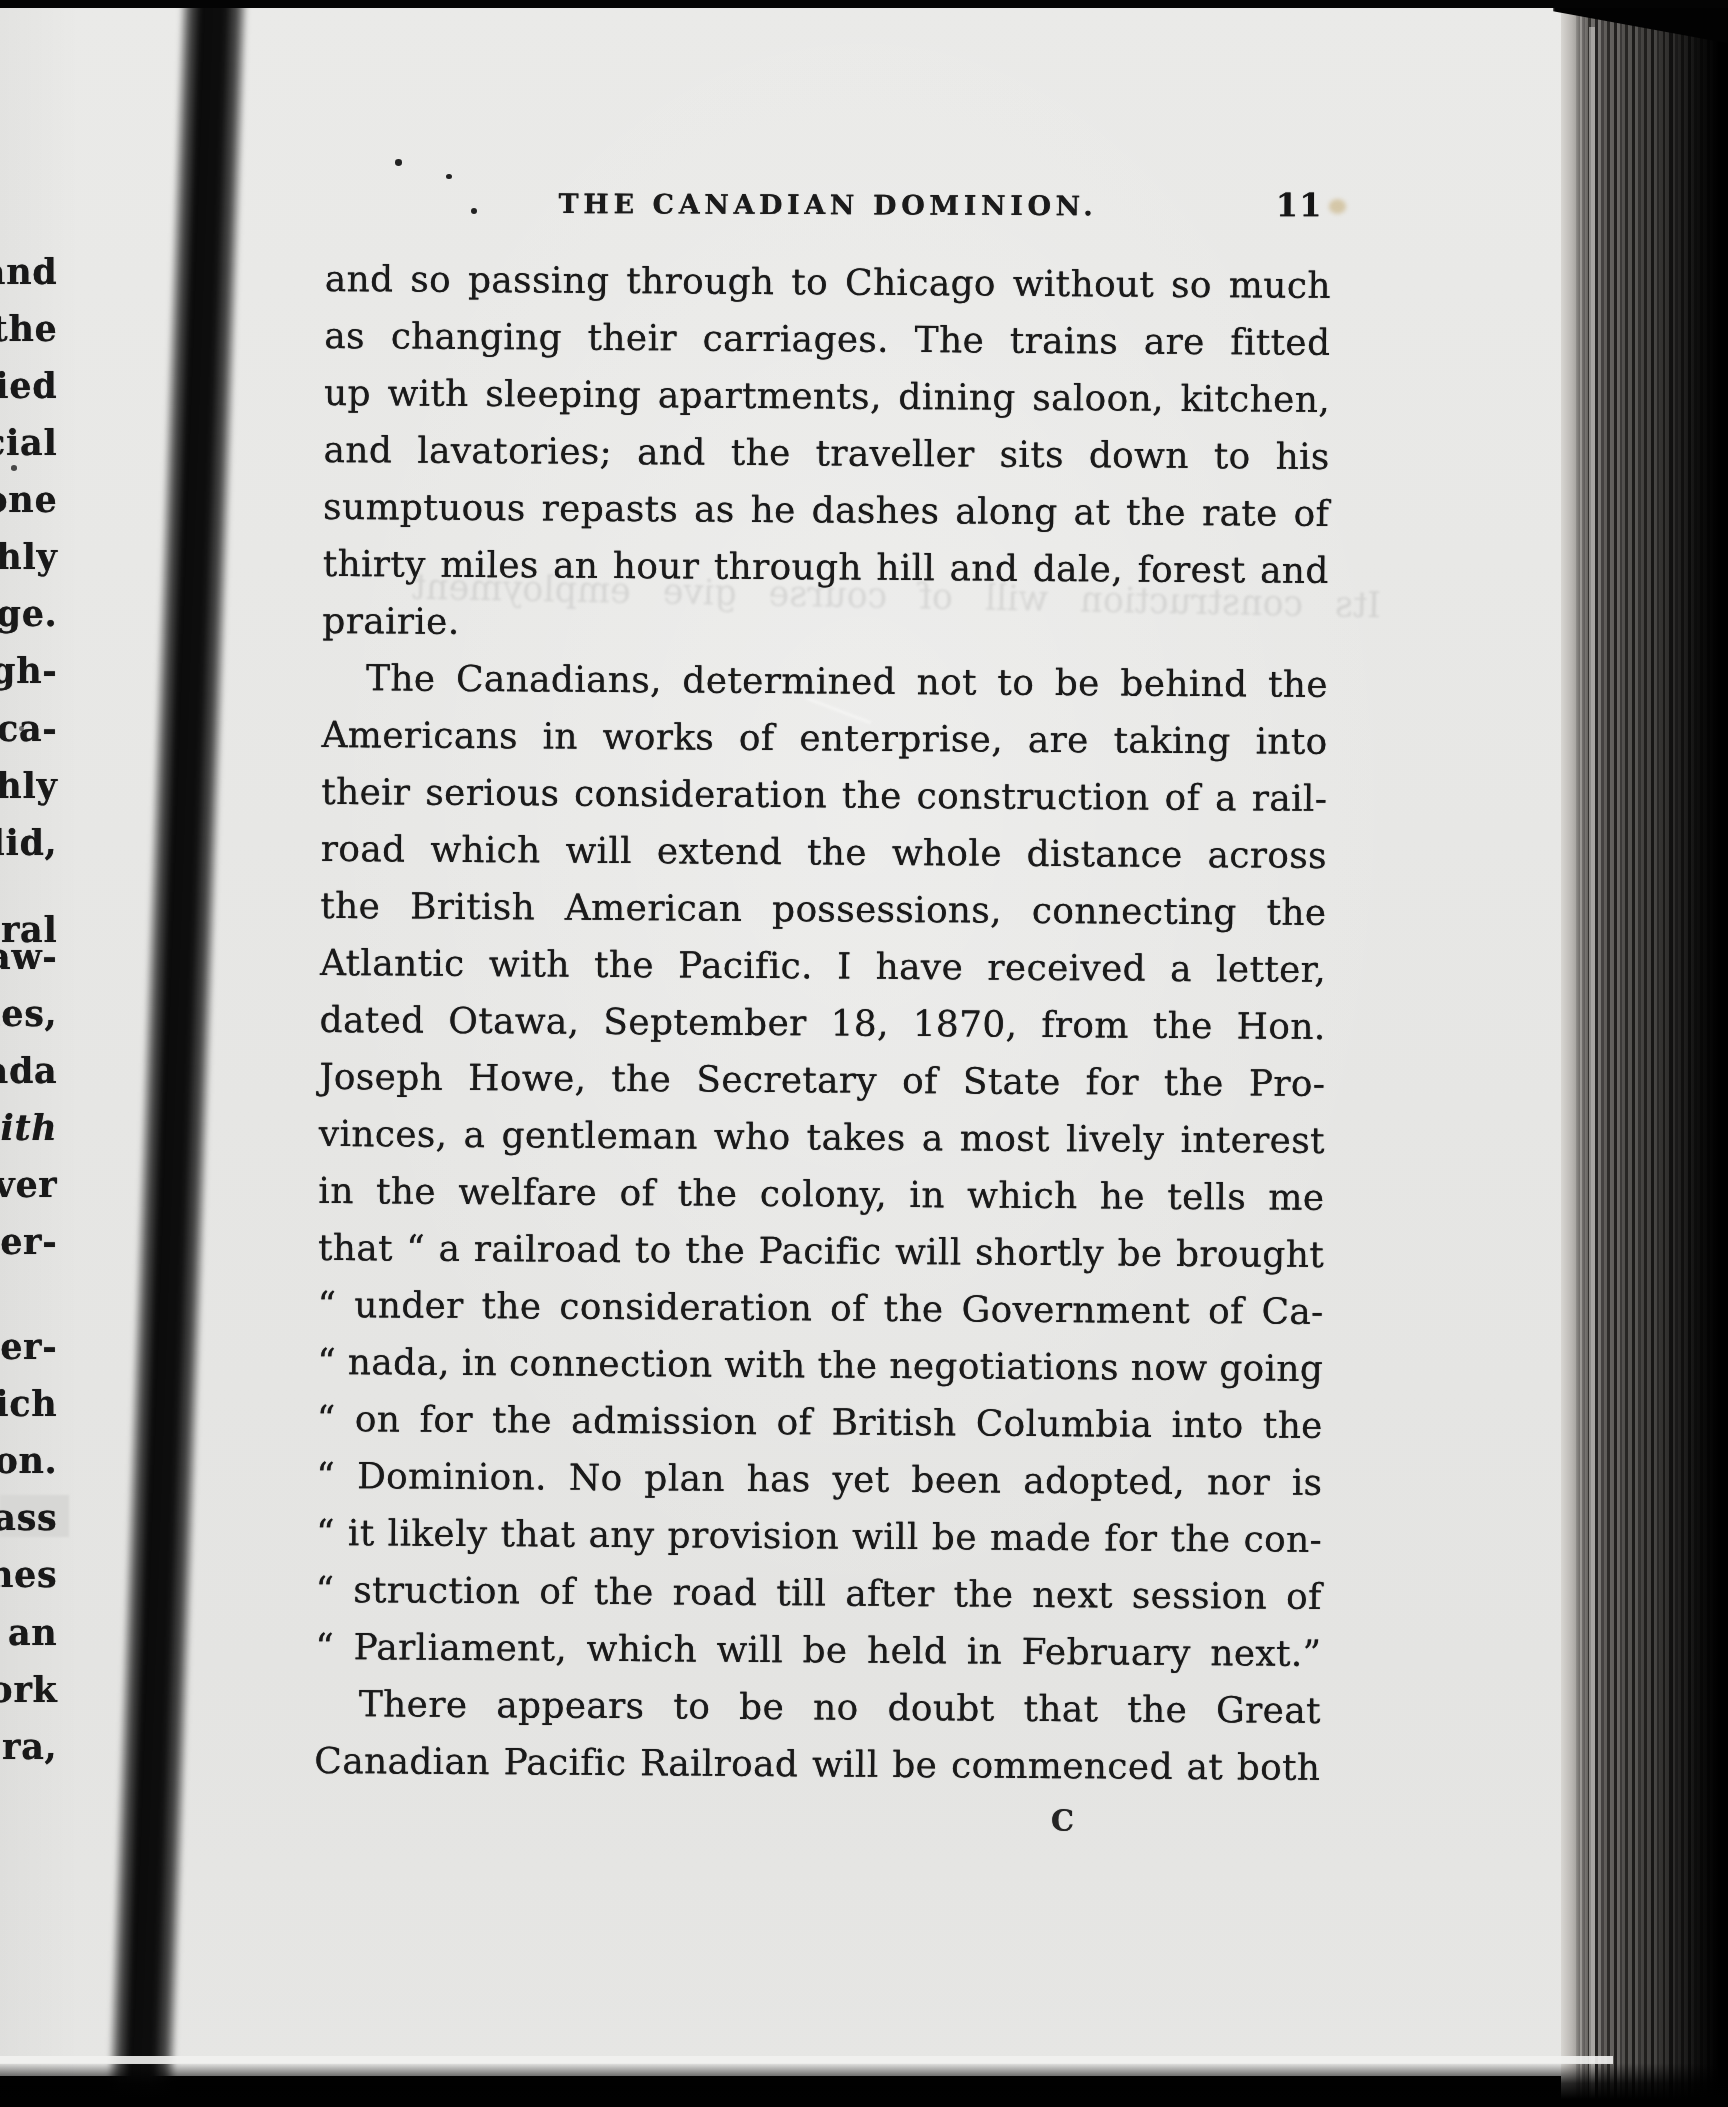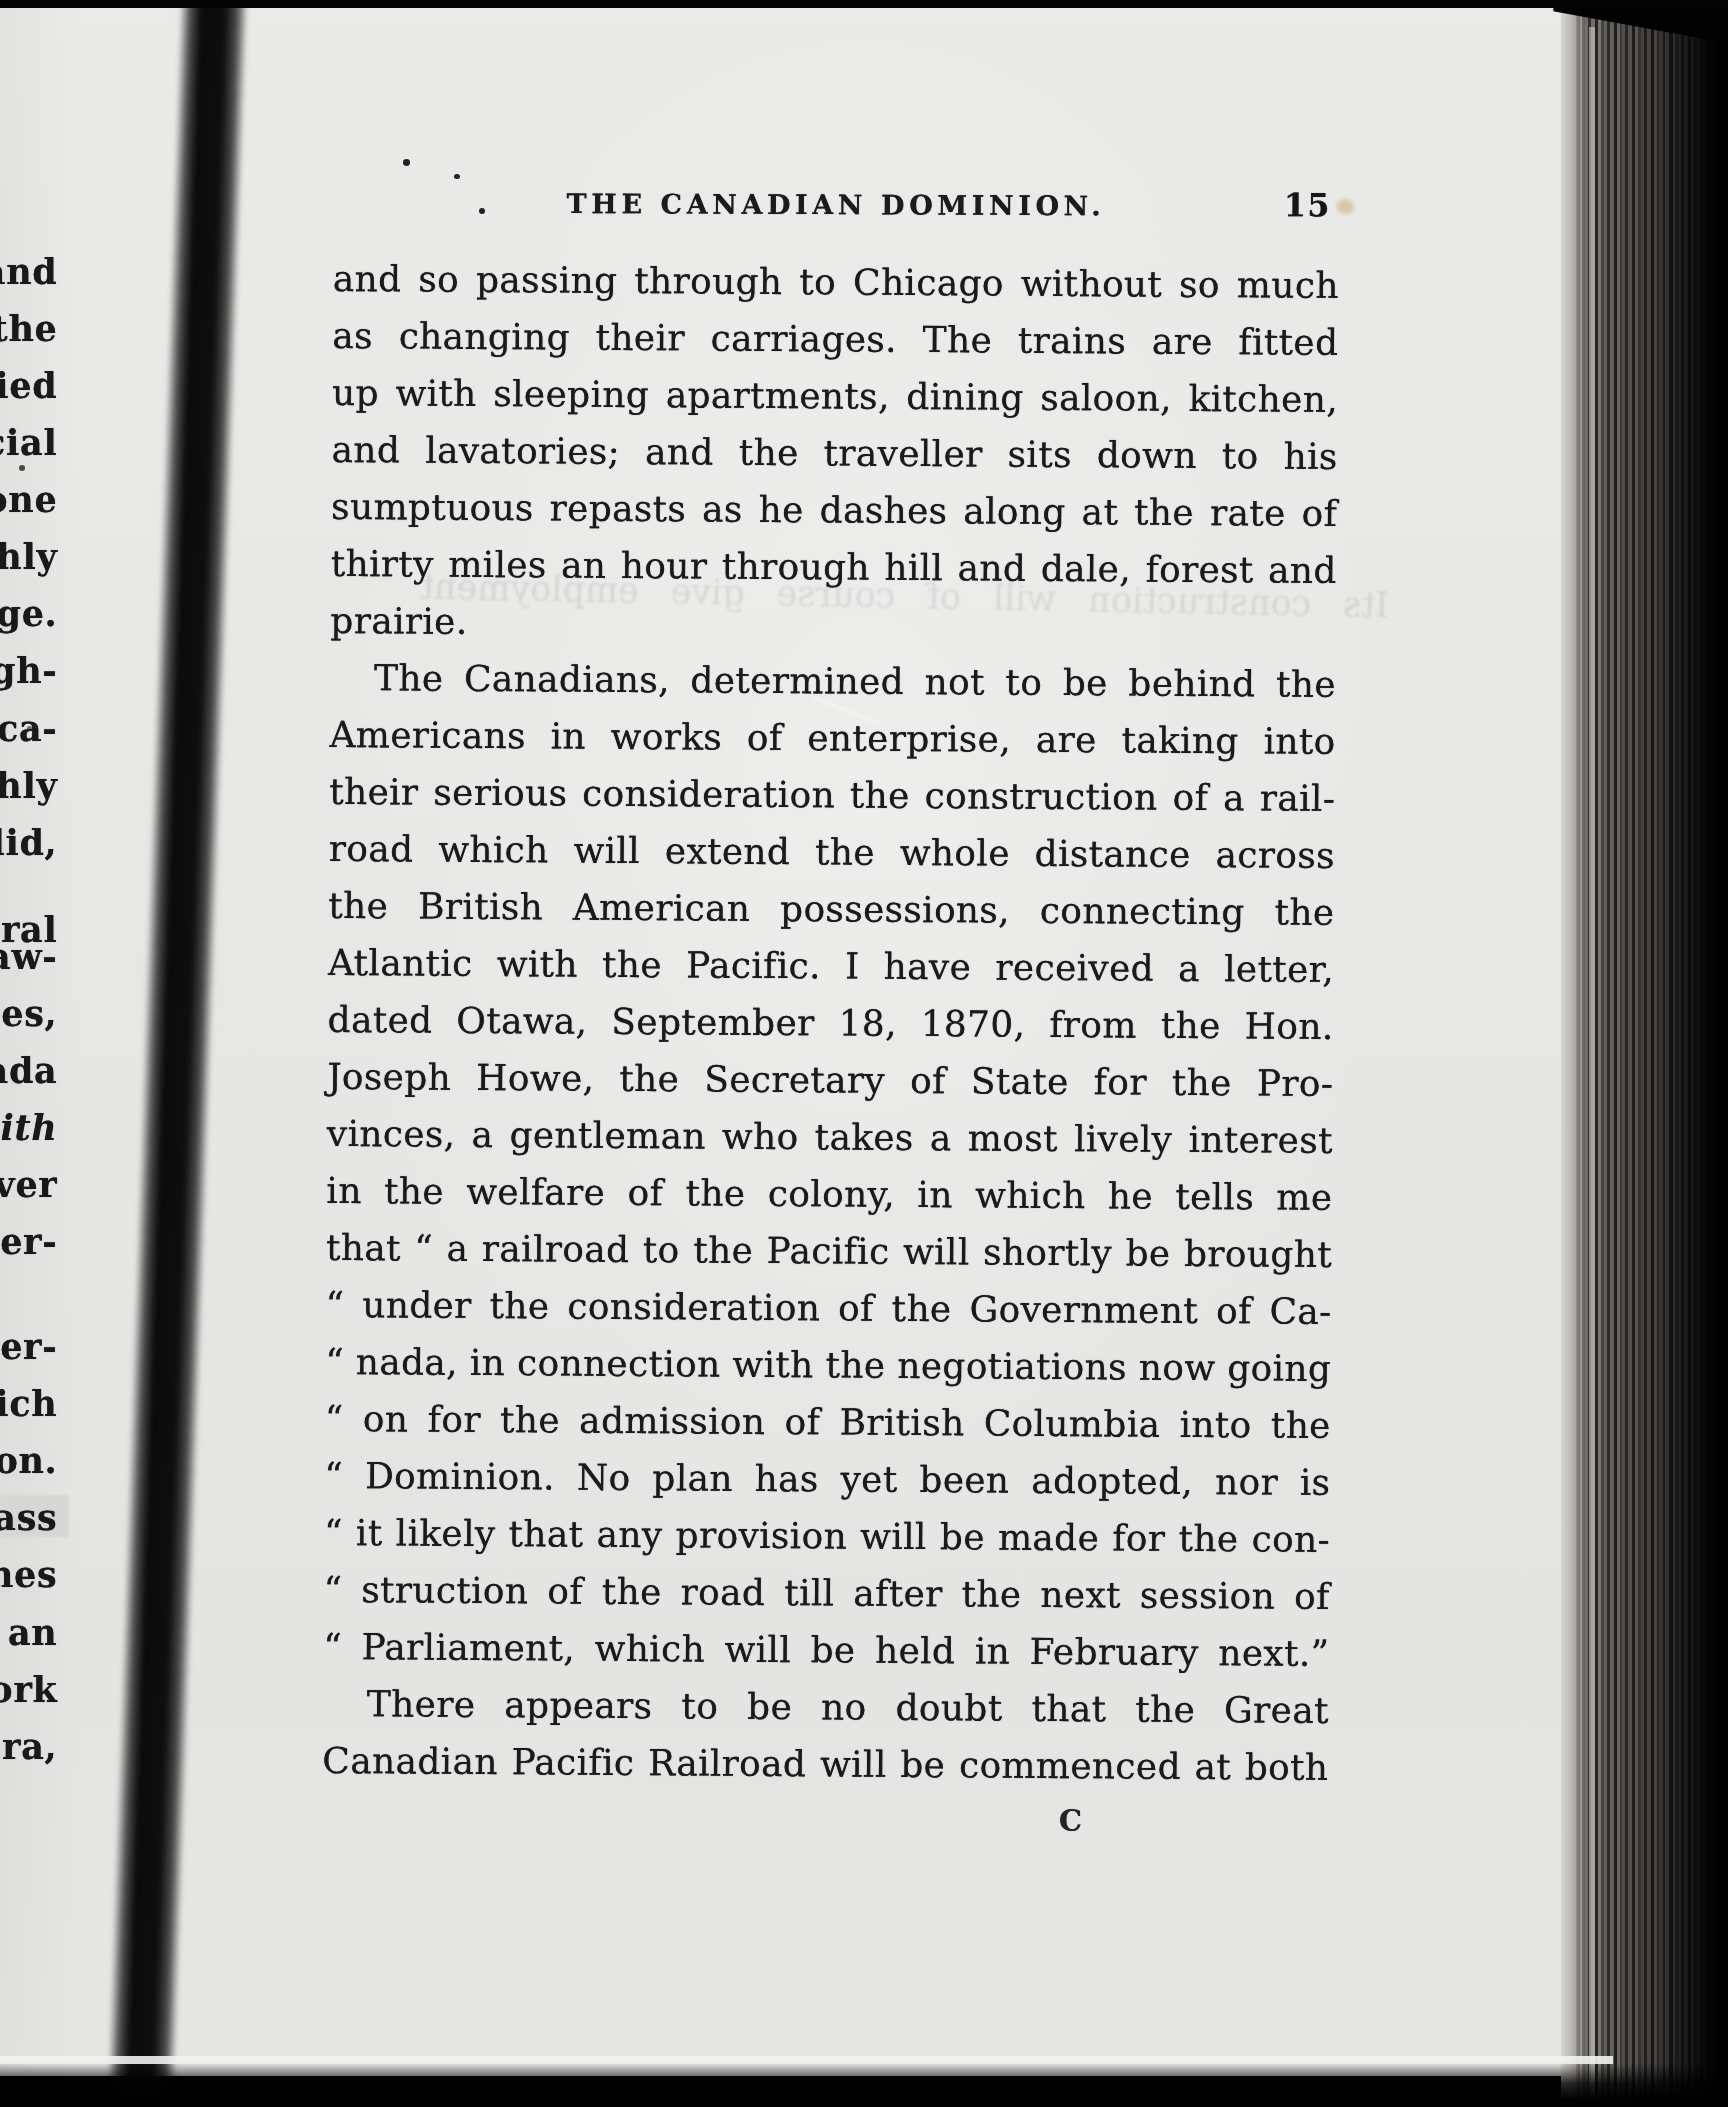--- a/index.html
+++ b/index.html
@@ -41,21 +41,21 @@
     position:absolute;right:12px;white-space:nowrap;
     font-size:35px;font-weight:bold;color:#191919;
     letter-spacing:0.7px;text-shadow:0 0 0.7px rgba(20,20,20,.8);
   }
   .ass-blot{
     position:absolute;left:0;top:1495px;width:69px;height:42px;
     background:#d7d7d5;filter:blur(1.3px);
   }
 
   
-  .page17{position:absolute;left:8px;top:0;width:1572px;height:1932px;}
+  .page17{position:absolute;left:0;top:0;width:1572px;height:1932px;}
   .header-row{
     position:absolute;left:325px;top:187px;width:1006px;height:37px;
     transform:rotate(0.25deg);transform-origin:0 0;
   }
   .header-title{
     position:absolute;left:0;right:0;text-align:center;
     font-size:27px;font-weight:bold;letter-spacing:4.6px;color:#1b1b1b;
     text-shadow:0 0 0.7px rgba(20,20,20,.8);
   }
   .header-pagenum{
@@ -177,21 +177,21 @@
     <span class="speck" style="left:471px;top:208px;width:6px;height:6px;"></span>
     <span class="speck" style="left:10.6px;top:465px;width:6.6px;height:6px;opacity:.8;"></span>
     <span class="speck" style="left:18.6px;top:726px;width:5.3px;height:4.6px;opacity:.6;"></span>
     <div class="spot-yellow"></div>
     <div class="crease"></div>
 
     <div class="ghost">Its construction will of course give employment</div>
 
     <div class="header-row">
       <div class="header-title">THE CANADIAN DOMINION.</div>
-      <div class="header-pagenum">15</div>
+      <div class="header-pagenum">11</div>
     </div>
 
     <div class="body-block" id="body-block">
         <div class="line">and so passing through to Chicago without so much</div>
         <div class="line">as changing their carriages.  The trains are fitted</div>
         <div class="line">up with sleeping apartments, dining saloon, kitchen,</div>
         <div class="line">and lavatories; and the traveller sits down to his</div>
         <div class="line">sumptuous repasts as he dashes along at the rate of</div>
         <div class="line">thirty miles an hour through hill and dale, forest and</div>
         <div class="line short">prairie.</div>

